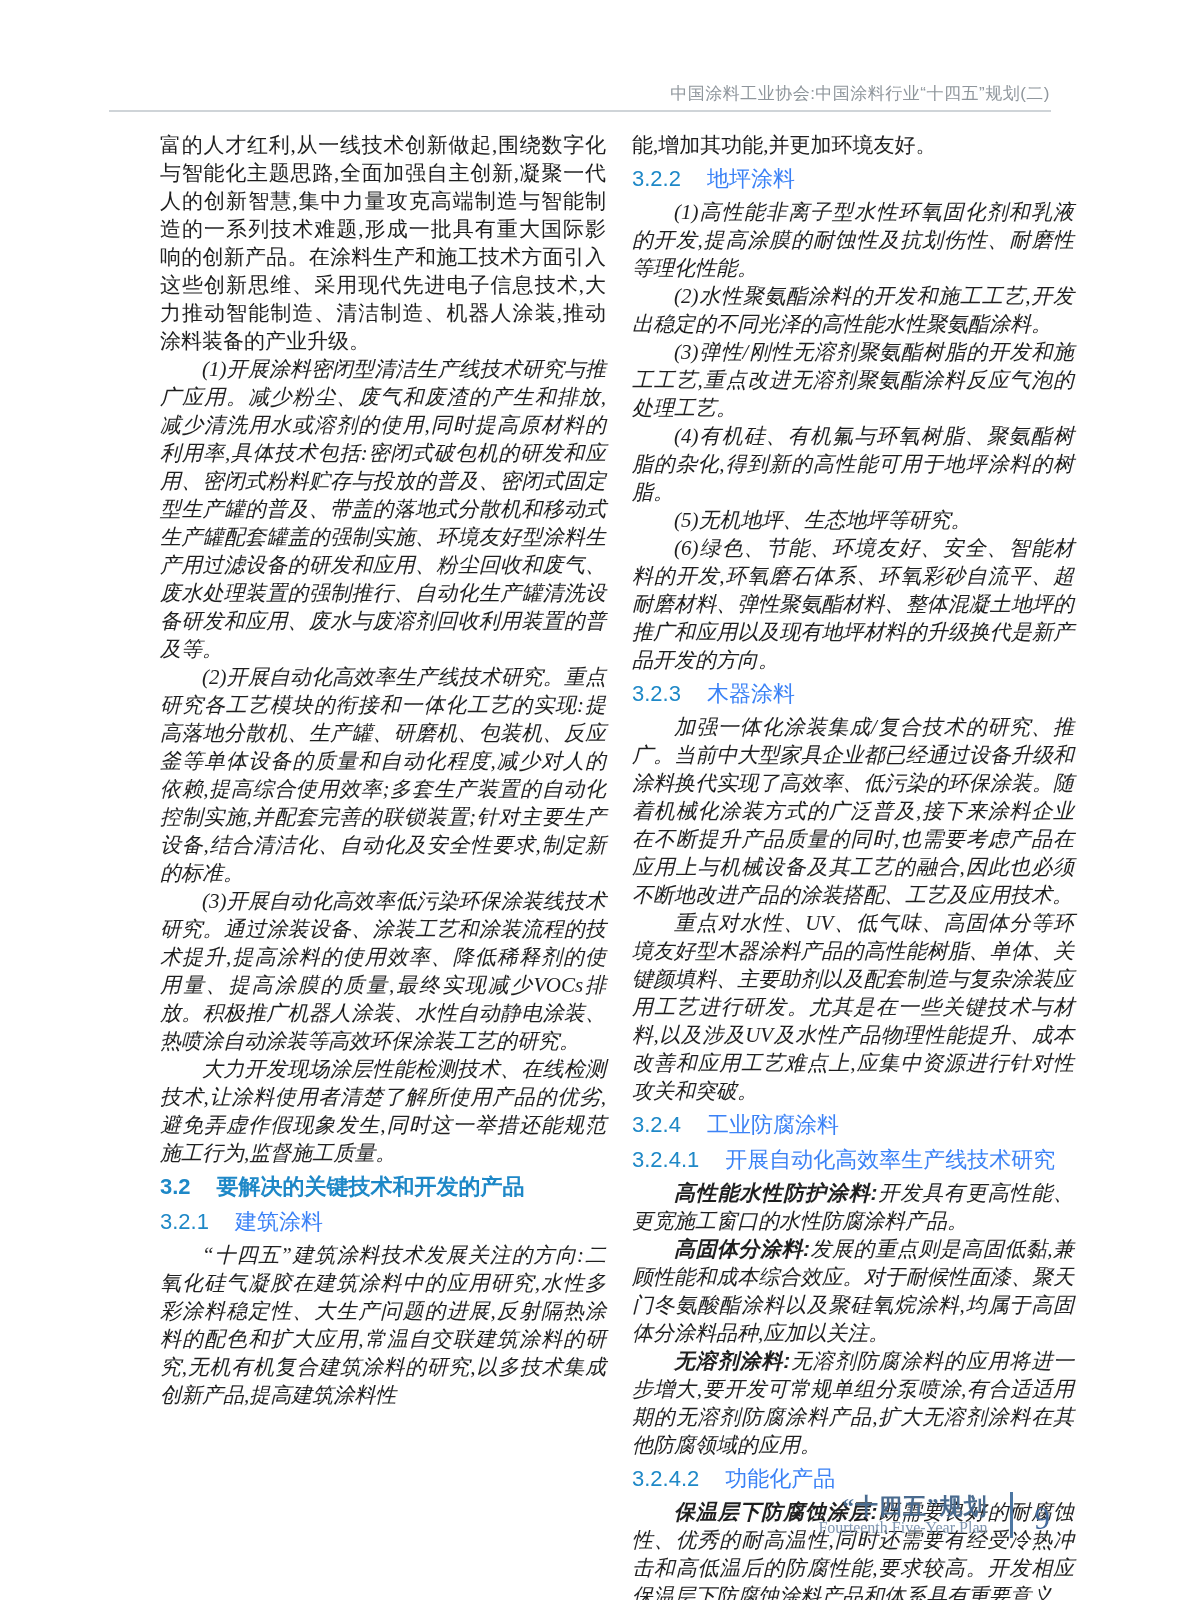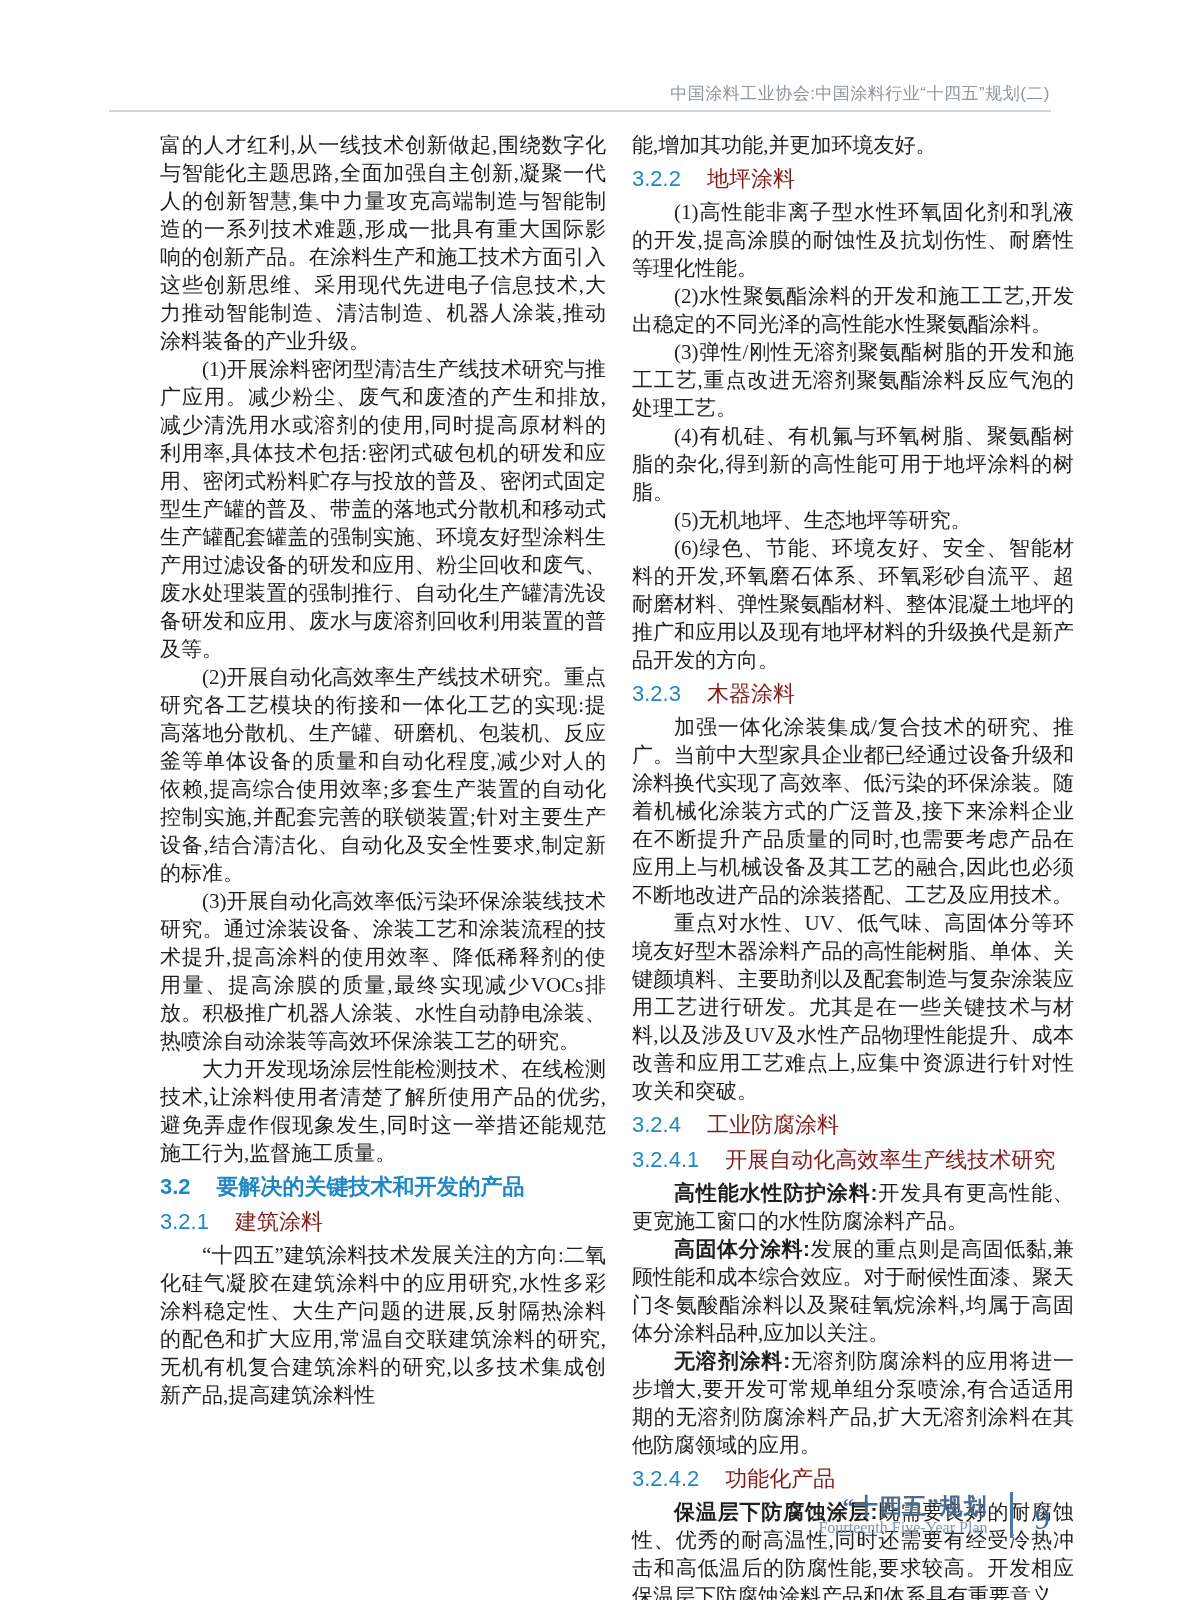--- a/index.html
+++ b/index.html
@@ -12,28 +12,28 @@
     font-family:"Liberation Sans","DejaVu Sans",sans-serif;
     font-size:17px;line-height:20px;color:#8f969c;letter-spacing:.5px;}
   .head-rule{position:absolute;left:85px;right:136px;top:110px;height:2px;background:#cfd4d8;}
 
   
   .col{position:absolute;top:131px;}
   #left-col{left:136px;width:446px;}
   #right-col{left:608px;width:442px;}
 
   .para{margin:0;font-size:21px;line-height:28px;text-align:justify;color:#1f1f1f;}
-  .para.indent{text-indent:2em;}
+  .para.indent{text-indent:2em;font-style:italic;}
   .para u{text-underline-offset:3px;}
   .lead{font-family:"Liberation Sans","DejaVu Sans",sans-serif;font-weight:bold;}
 
   .heading{font-family:"Liberation Sans","DejaVu Sans",sans-serif;
     font-size:22px;line-height:30px;margin:5px 0 4px;}
   .heading .h-num{color:#1e88c7;display:inline-block;margin-right:26px;}
-  .heading.sub .h-title{color:#7f1d1d;text-align:right;}
+  .heading.sub .h-title{color:#3b82f6;text-align:right;}
   .heading.main{font-weight:bold;}
   .heading.main .h-num,.heading.main .h-title{color:#1e88c7;}
 
   
   .footer{position:absolute;top:1492px;right:137px;display:flex;align-items:center;gap:13px;}
   .f-text{text-align:right;margin-right:9px;}
   .f-cn{font-family:"Liberation Serif","DejaVu Serif",serif;font-weight:bold;
         font-size:23px;line-height:26px;color:#4a6b8e;letter-spacing:1px;}
   .f-en{font-family:"Liberation Serif","DejaVu Serif",serif;
         font-size:16px;line-height:16px;color:#7e95b0;}

